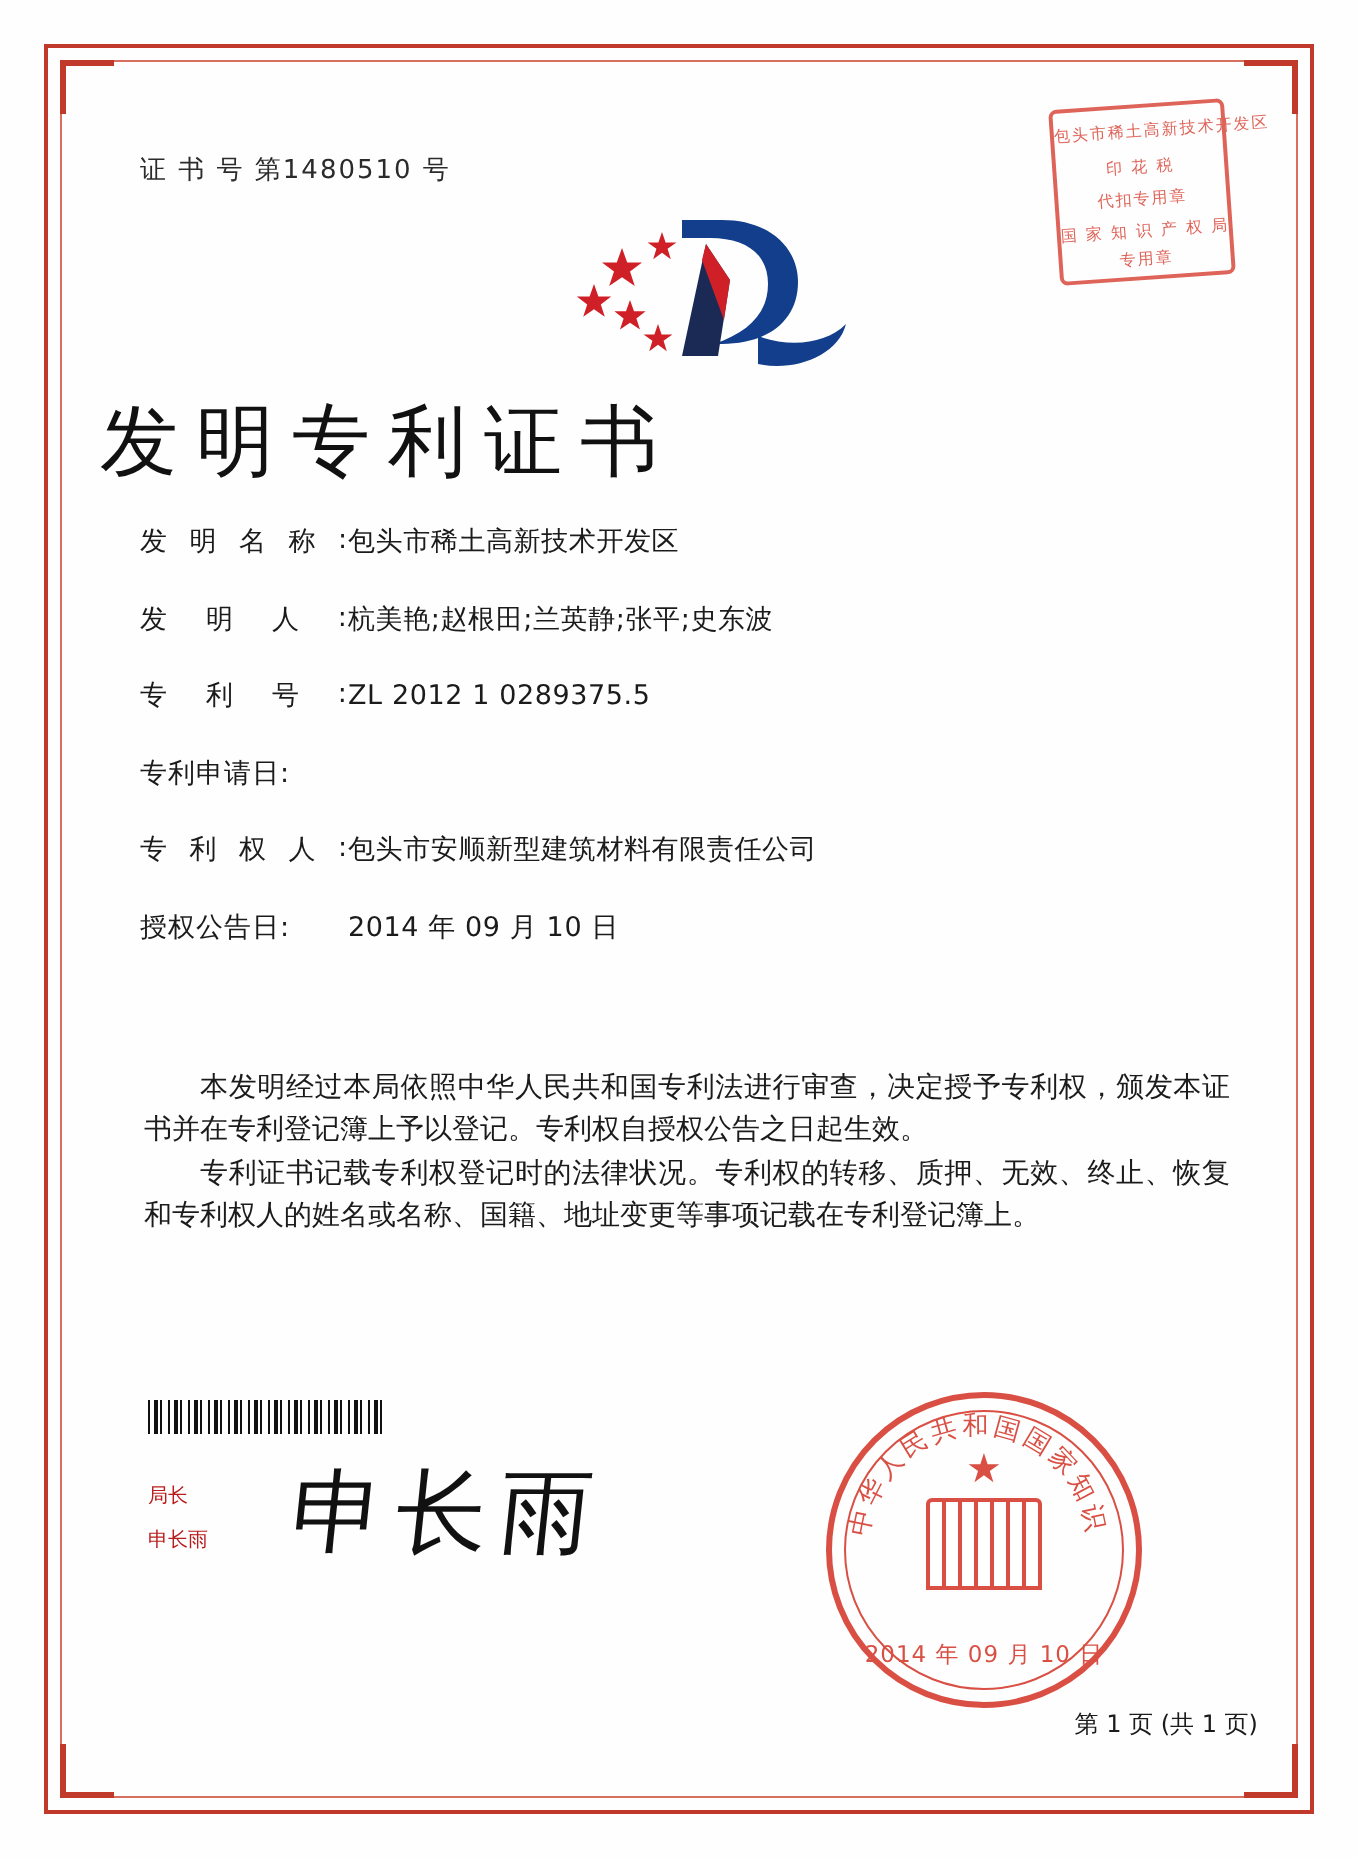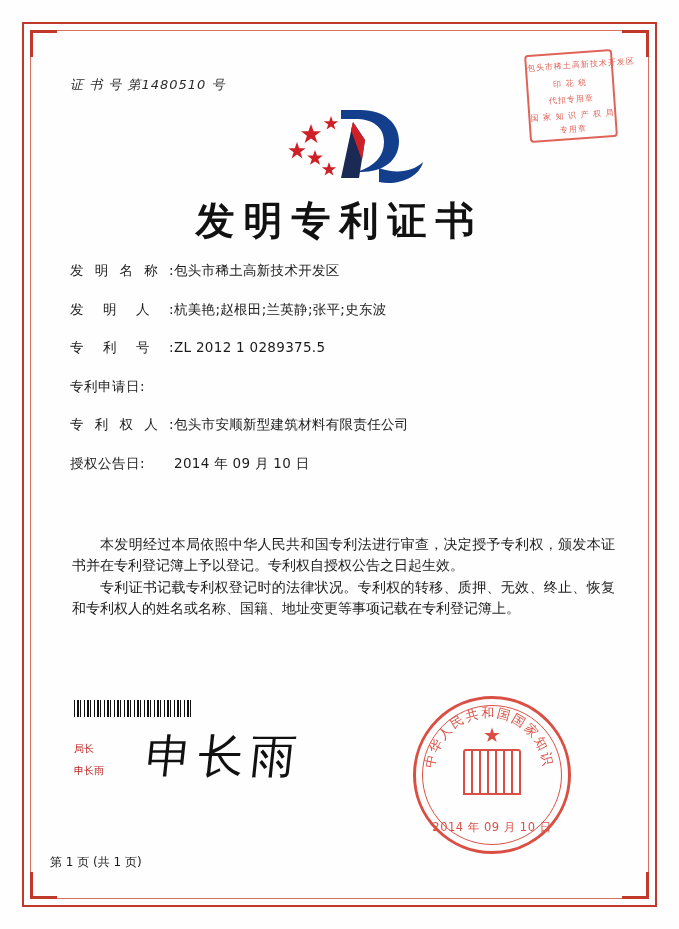--- a/index.html
+++ b/index.html
@@ -58,21 +58,20 @@
 
   
   .cert-no {
     position: absolute;
     left: 20px;
     top: 28px;
     font-size: 13px;
     letter-spacing: 1px;
     color: #2b2b2b;
     font-family: "DejaVu Sans", sans-serif;
-    font-style: italic;
   }
 
   
   .seal-square {
     position: absolute;
     right: 14px;
     top: 4px;
     width: 84px;
     height: 84px;
     border: 2px solid #d94a3d;
@@ -102,25 +101,24 @@
     left: 0; right: 0;
     top: 54px;
     height: 86px;
     text-align: center;
   }
 
   .doc-title {
     position: absolute;
     left: 0; right: 0;
     top: 146px;
-    text-align: center;
     font-size: 39px;
     letter-spacing: 9px;
     color: #111;
-    font-weight: bold;
+    font-weight: normal;
     font-family: "DejaVu Sans", sans-serif;
   }
 
   
   .fields {
     position: absolute;
     left: 20px;
     right: 10px;
     top: 214px;
   }
@@ -244,21 +242,21 @@
     font-size: 11.5px;
     letter-spacing: .5px;
     white-space: nowrap;
     font-family: "DejaVu Sans", sans-serif;
   }
 
   .footer {
     position: absolute;
     left: 0; right: 0;
     bottom: 18px;
-    text-align: left;
+    text-align: right;
     font-size: 12px;
     color: #1b1b1b;
     font-family: "DejaVu Sans", sans-serif;
   }
 </style>
 </head>
 <body>
 
 <div class="page">
 

